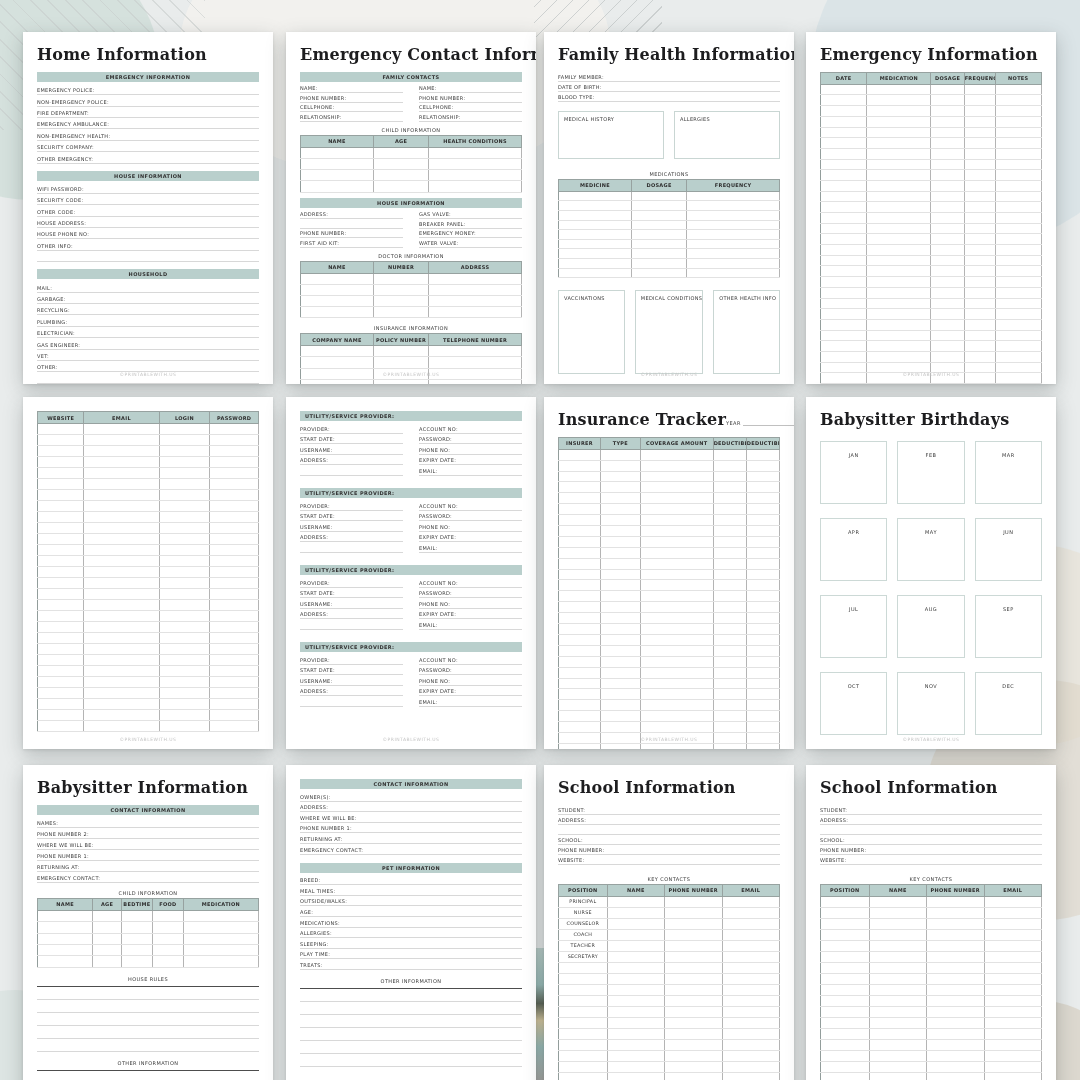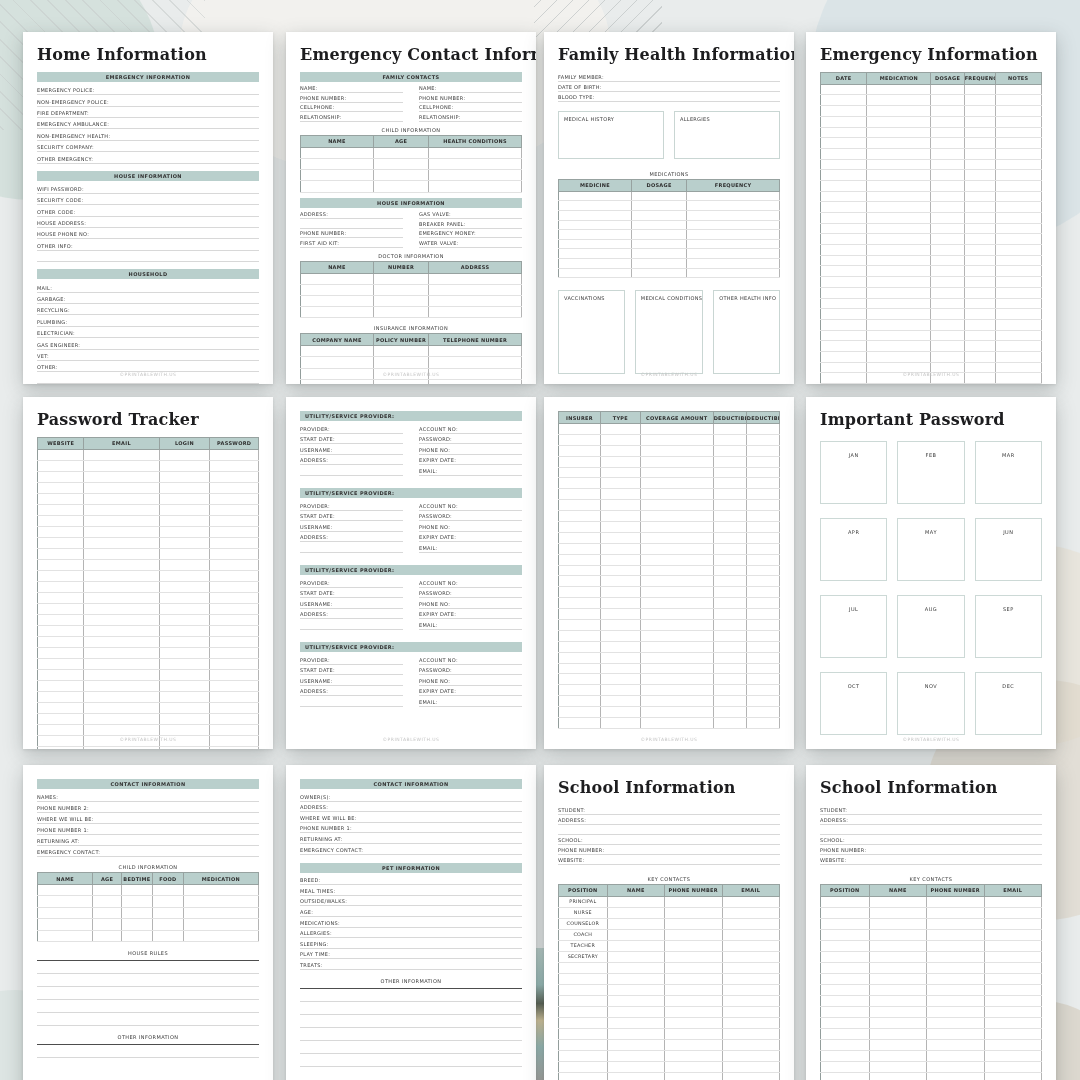--- a/index.html
+++ b/index.html
@@ -664,23 +664,20 @@
             <td style="height: 9.7px;"></td>
             <td style="height: 9.7px;"></td>
             <td style="height: 9.7px;"></td>
             <td style="height: 9.7px;"></td>
           </tr>
         </tbody>
       </table>
       <div class="footer">©PRINTABLEWITH.US</div>
     </article>
     <article class="page" style="left: 23px; top: 397px;">
-      <div class="trow">
-        <h1>Password Tracker</h1>
-      </div>
       <table class="tbl">
         <colgroup>
           <col style="width: 21%;">
           <col style="width: 34%;">
           <col style="width: 23%;">
           <col style="width: 22%;">
         </colgroup>
         <thead>
           <tr>
             <th>WEBSITE</th>
@@ -1010,20 +1007,27 @@
             <span>EXPIRY DATE:</span>
           </div>
           <div class="field" style="height: 10.6px;">
             <span>EMAIL:</span>
           </div>
         </div>
       </div>
       <div class="footer">©PRINTABLEWITH.US</div>
     </article>
     <article class="page" style="left: 544px; top: 397px;">
+      <div class="trow">
+        <h1>Insurance Tracker</h1>
+        <div class="year">
+          <span>YEAR</span>
+          <i></i>
+        </div>
+      </div>
       <table class="tbl">
         <colgroup>
           <col style="width: 19%;">
           <col style="width: 18%;">
           <col style="width: 33%;">
           <col style="width: 15%;">
           <col style="width: 15%;">
         </colgroup>
         <thead>
           <tr>
@@ -1230,39 +1234,42 @@
             <td style="height: 9.9px;"></td>
             <td style="height: 9.9px;"></td>
             <td style="height: 9.9px;"></td>
           </tr>
         </tbody>
       </table>
       <div class="footer">©PRINTABLEWITH.US</div>
     </article>
     <article class="page" style="left: 806px; top: 397px;">
       <div class="trow">
-        <h1>Important Password</h1>
+        <h1>Babysitter Birthdays</h1>
       </div>
       <div class="boxgrid">
         <div class="mbox" style="height: 63px;"><span>JAN</span></div>
         <div class="mbox" style="height: 63px;"><span>FEB</span></div>
         <div class="mbox" style="height: 63px;"><span>MAR</span></div>
         <div class="mbox" style="height: 63px;"><span>APR</span></div>
         <div class="mbox" style="height: 63px;"><span>MAY</span></div>
         <div class="mbox" style="height: 63px;"><span>JUN</span></div>
         <div class="mbox" style="height: 63px;"><span>JUL</span></div>
         <div class="mbox" style="height: 63px;"><span>AUG</span></div>
         <div class="mbox" style="height: 63px;"><span>SEP</span></div>
         <div class="mbox" style="height: 63px;"><span>OCT</span></div>
         <div class="mbox" style="height: 63px;"><span>NOV</span></div>
         <div class="mbox" style="height: 63px;"><span>DEC</span></div>
       </div>
       <div class="footer">©PRINTABLEWITH.US</div>
     </article>
     <article class="page" style="left: 23px; top: 765px;">
+      <div class="trow">
+        <h1>Babysitter Information</h1>
+      </div>
       <div class="bar">
         <span>CONTACT INFORMATION</span>
       </div>
       <div class="field" style="height: 11px;">
         <span>NAMES:</span>
       </div>
       <div class="field" style="height: 11px;">
         <span>PHONE NUMBER 2:</span>
       </div>
       <div class="field" style="height: 11px;">

